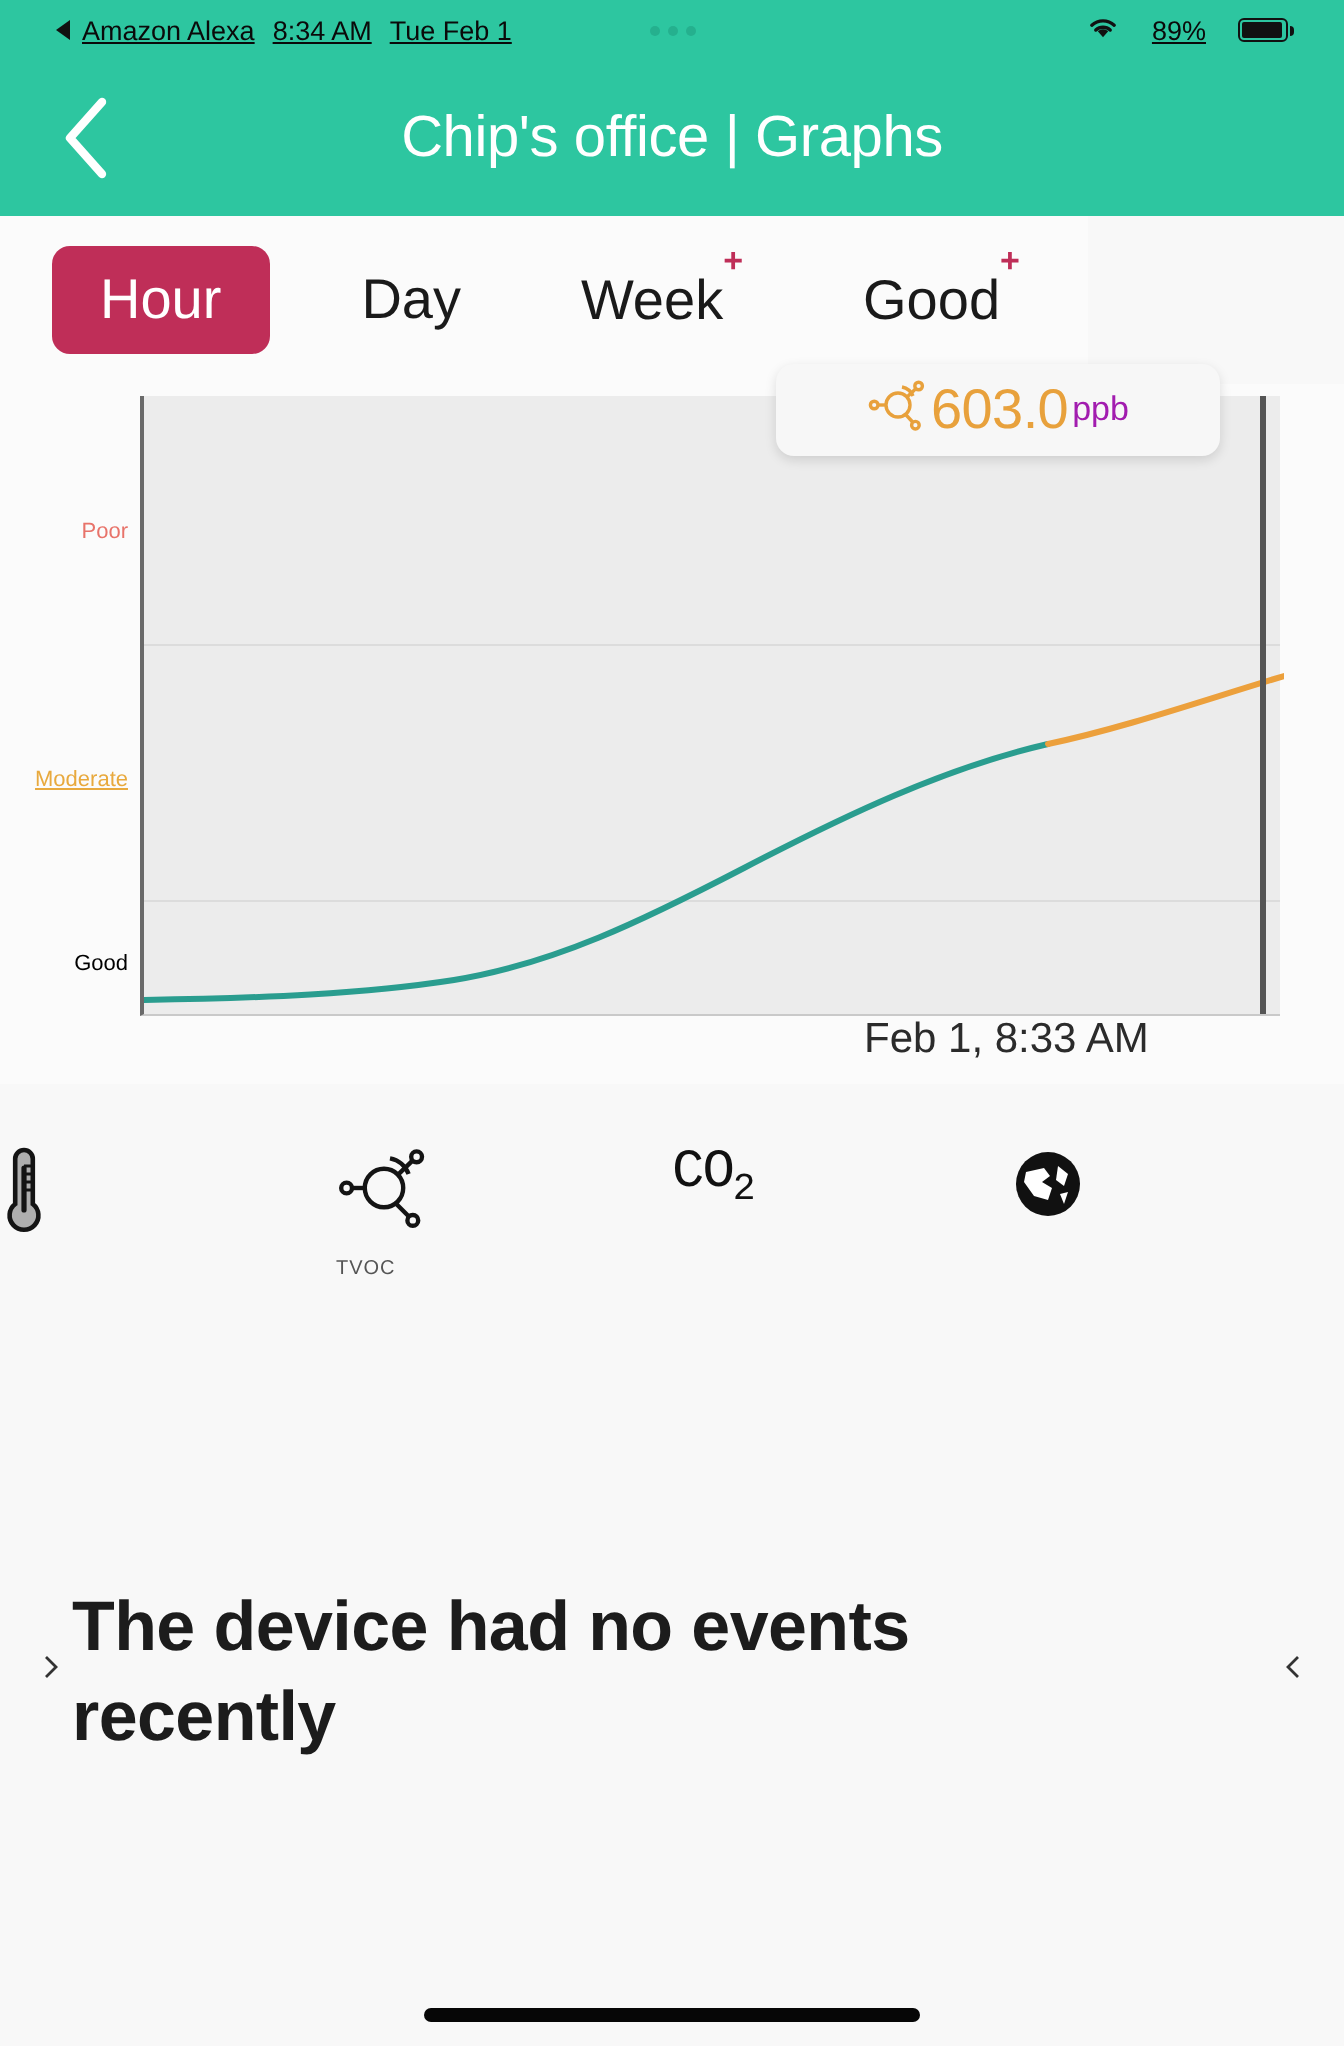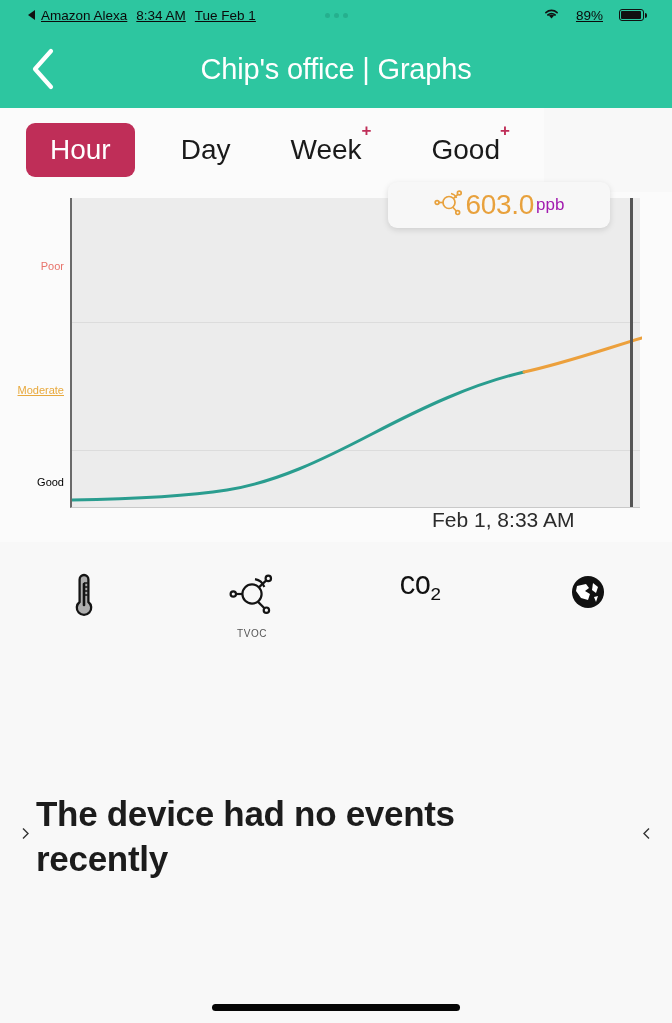--- a/index.html
+++ b/index.html
@@ -89,21 +89,21 @@
     box-shadow: 0 2px 6px rgba(0,0,0,0.13);
   }
   .tt-value { color: #e8a13c; font-size: 28px; letter-spacing: -0.3px; }
   .tt-unit { color: #a21caf; font-size: 17px; text-align: center; }
 
   
   .sensor-row {
     position: absolute; top: 556px; left: 0; width: 672px; height: 90px;
     display: flex; align-items: flex-start;
   }
-  .sensor { width: 25%; display: flex; flex-direction: column; align-items: center; padding-top: 16px; }
+  .sensor { width: 25%; display: flex; flex-direction: column; padding-top: 16px; }
   .sensor-label { font-size: 10px; color: #555; margin-top: 6px; letter-spacing: 0.5px; }
   .co2-text { font-size: 27px; color: #111; font-family: "Liberation Mono", monospace; letter-spacing: -1px; }
   .co2-text sub { font-size: 19px; }
 
   
   .events {
     position: absolute; top: 720px; left: 0; width: 672px; height: 230px; background: #f8f8f8;
   }
   .events-text {
     position: absolute; left: 36px; top: 72px; width: 540px;

